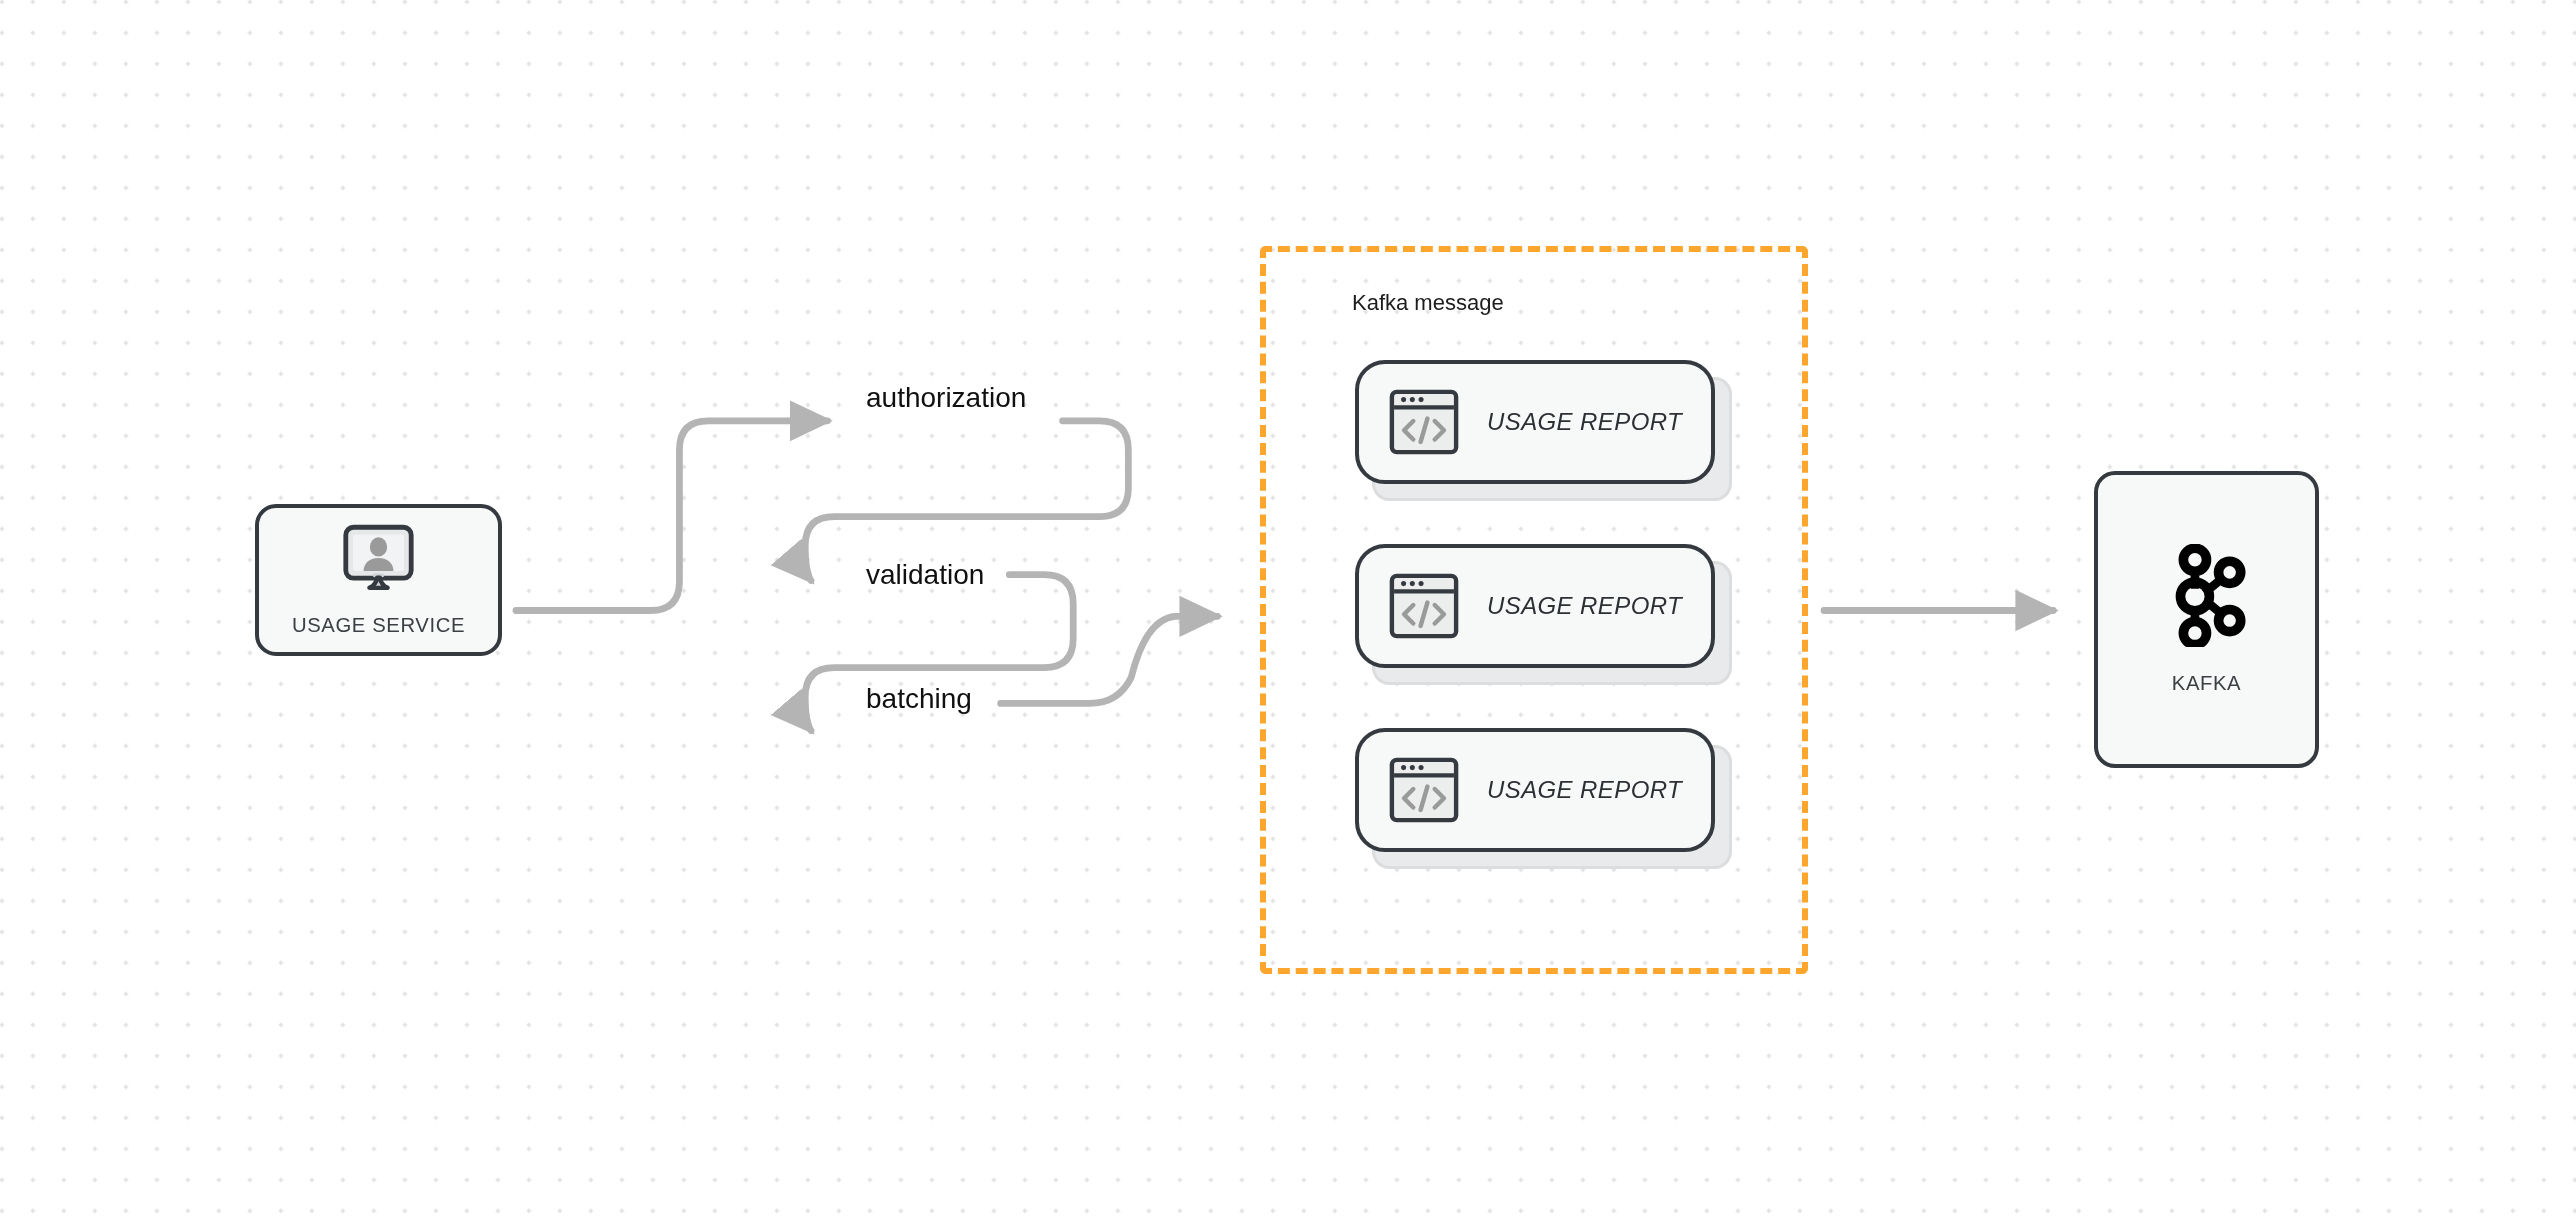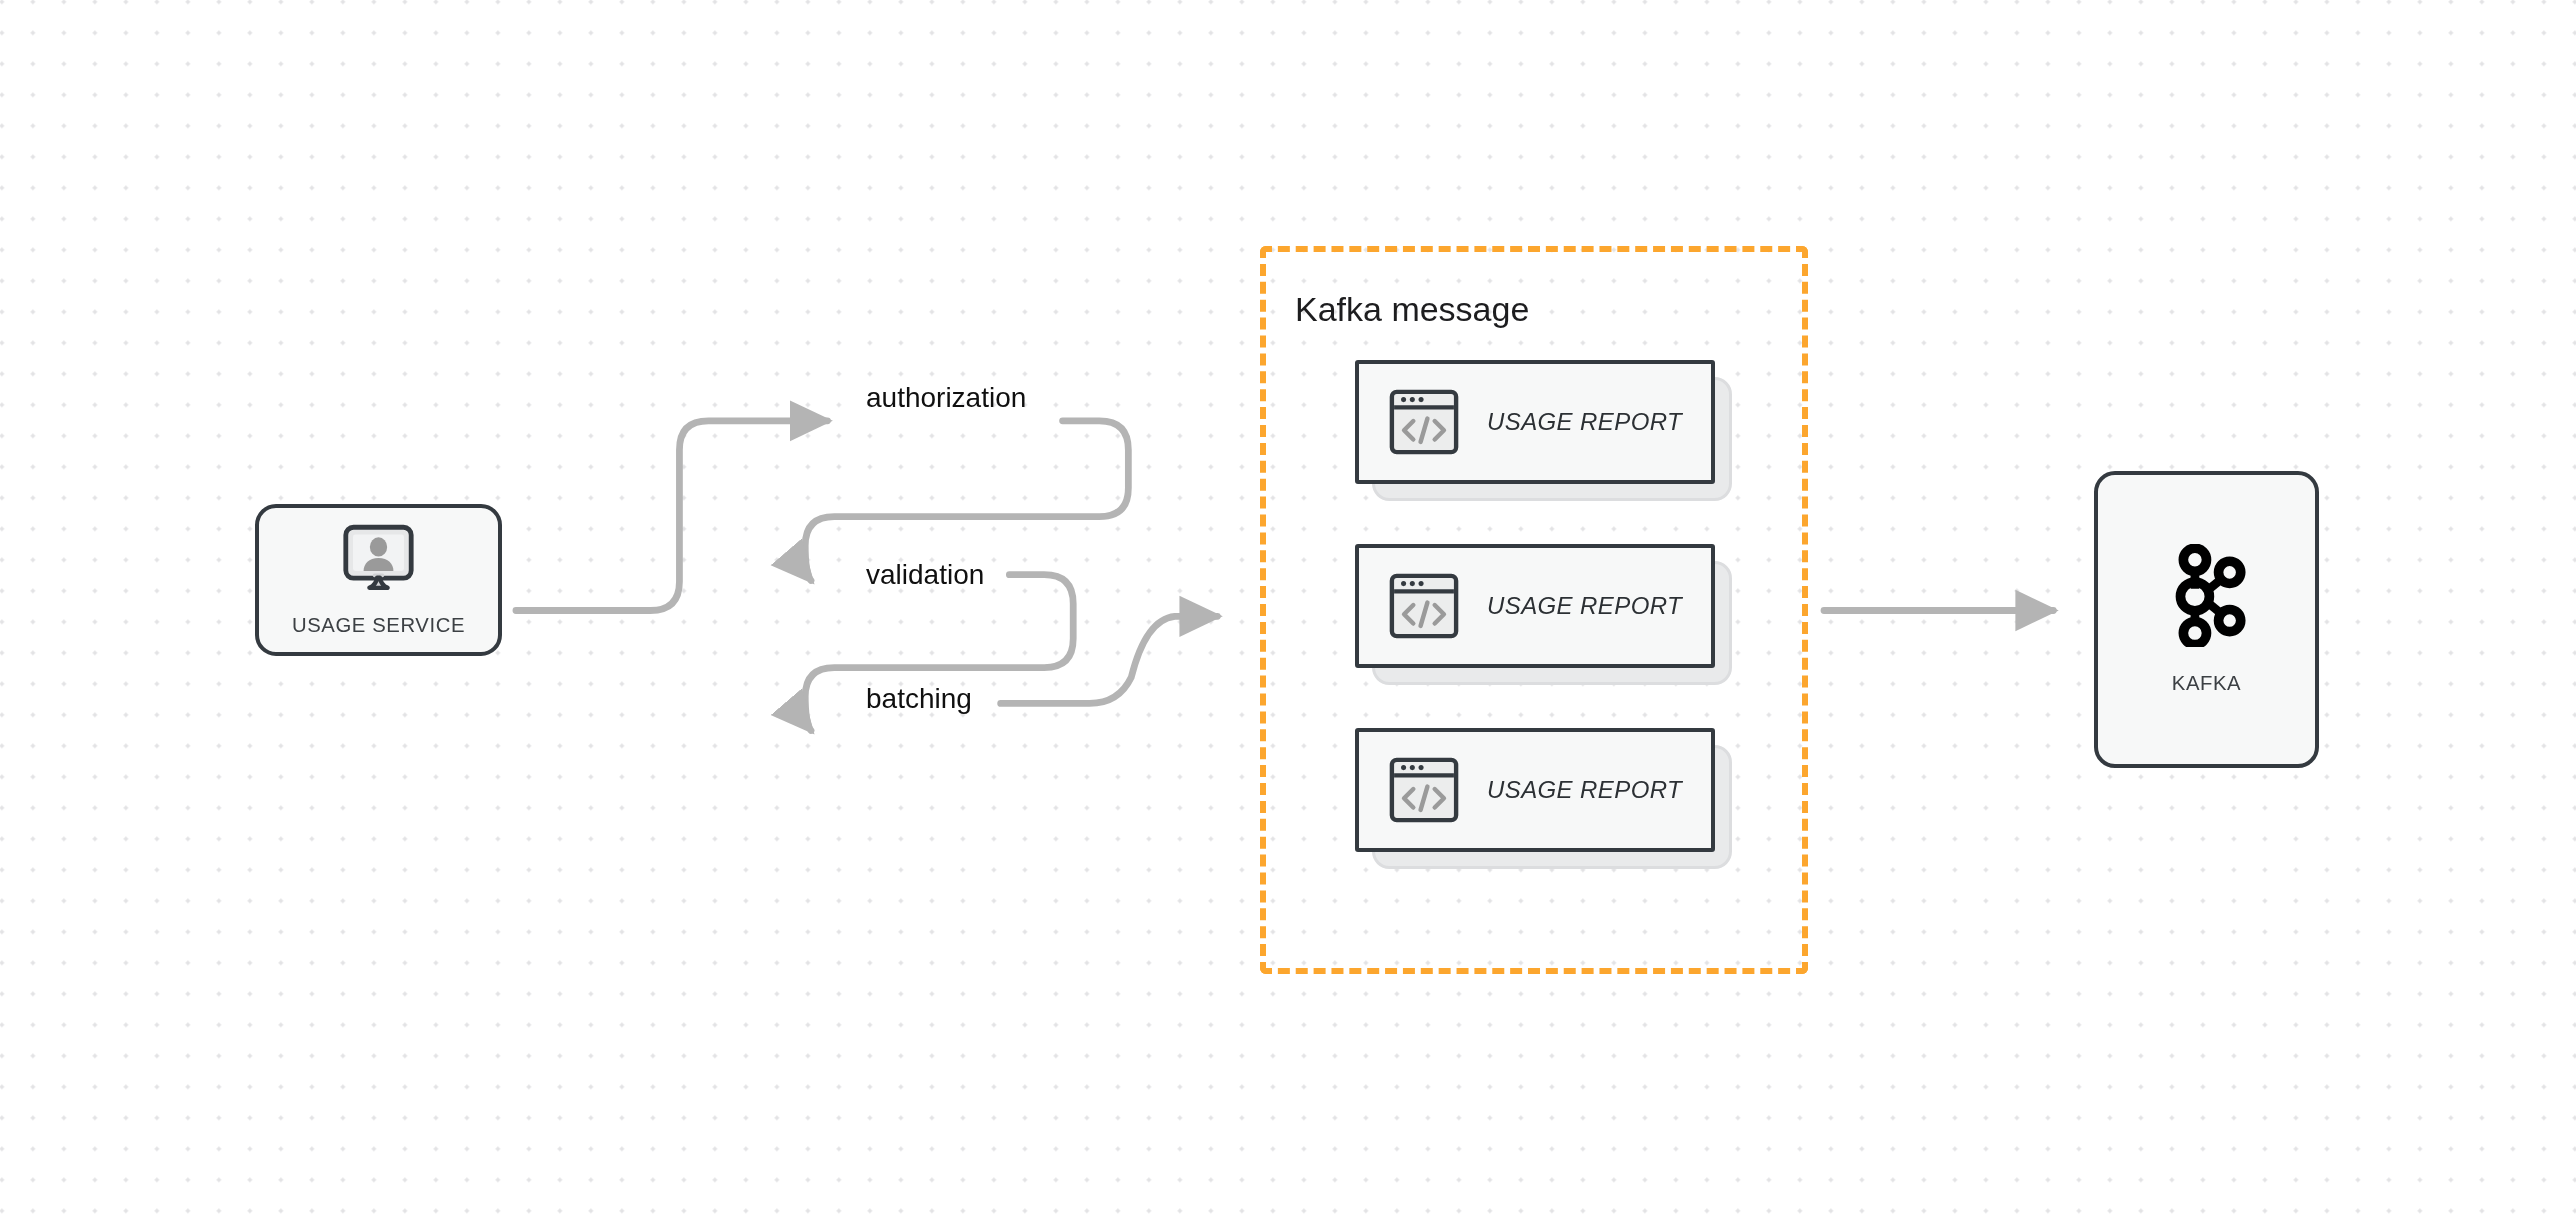--- a/index.html
+++ b/index.html
@@ -90,23 +90,23 @@
     left: 1260px;
     top: 246px;
     width: 548px;
     height: 728px;
     box-sizing: border-box;
     border: 6.8px dashed #fca62e;
     border-radius: 5.8px;
   }
   #kafka-message-title {
     position: absolute;
-    left: 1295px;
+    left: 1352px;
     top: 290px;
-    font-size: 34px;
+    font-size: 22px;
     color: #1d1d1f;
     white-space: nowrap;
   }
 
   
   .report-card-wrap {
     position: absolute;
     left: 1355px;
     width: 368px;
     height: 141px;
@@ -128,21 +128,21 @@
   }
   .report-card {
     position: absolute;
     left: 0;
     top: 0;
     width: 360px;
     height: 124px;
     box-sizing: border-box;
     background: #f7f8f8;
     border: 4.8px solid #343a40;
-    border-radius: 3px;
+    border-radius: 30px;
     display: flex;
     flex-direction: row;
     align-items: center;
   }
   .report-card .icon-wrap {
     margin-left: 29px;
     flex: 0 0 auto;
     display: flex;
     align-items: center;
   }

